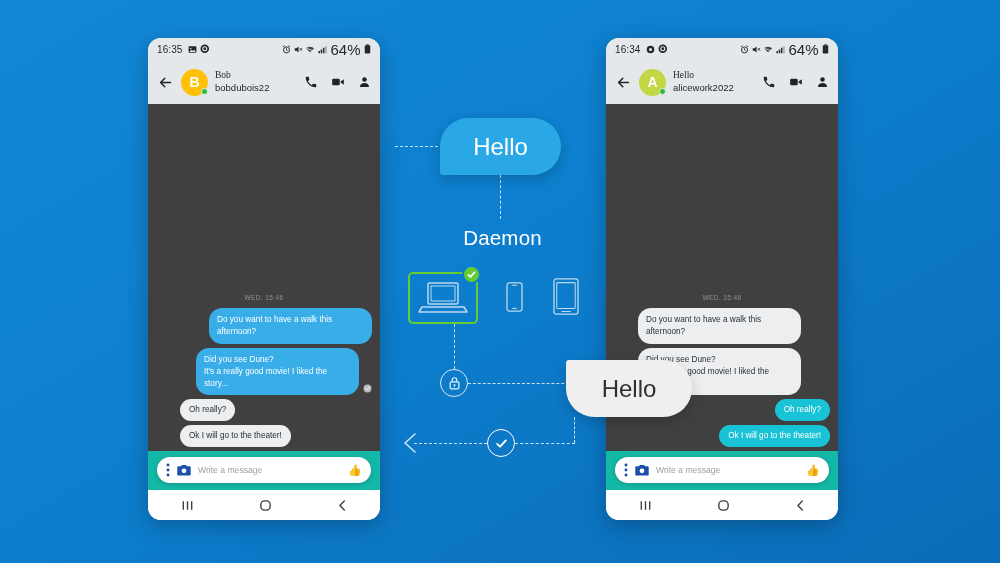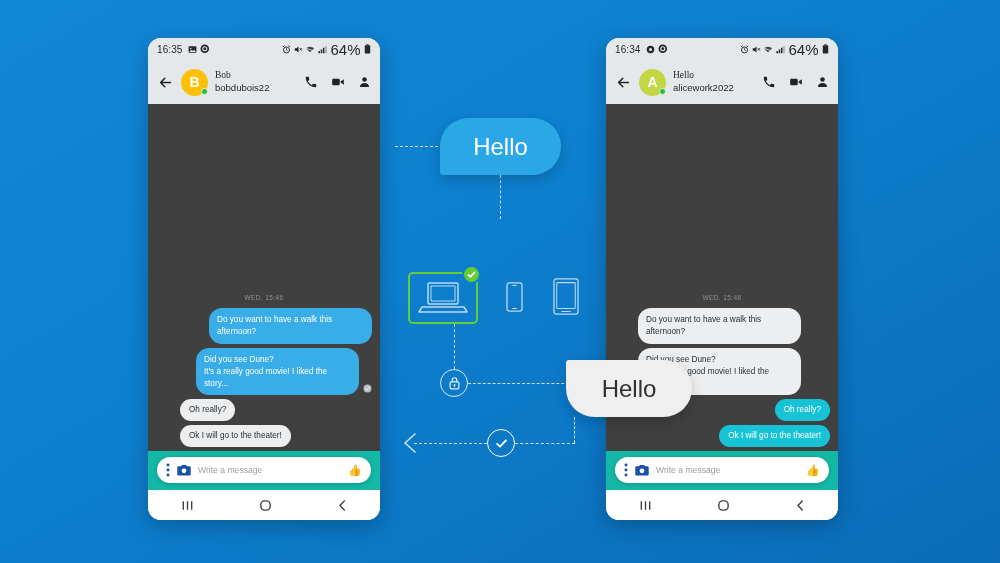--- a/index.html
+++ b/index.html
@@ -433,20 +433,21 @@
   <div class="dash-v" style="left:74px; top:324px; height:45px;"></div>
   <div class="dash-h" style="left:88px; top:383px; width:106px;"></div>
   <div class="dash-v" style="left:194px; top:417px; height:26px;"></div>
   <div class="dash-h" style="left:135px; top:443px; width:60px;"></div>
   <div class="dash-h" style="left:34px; top:443px; width:73px;"></div>
 
   <div class="hello-blue">
     <span>Hello</span>
   </div>
 
+  <div class="daemon-label">Daemon</div>
 
   <div class="laptop-box"></div>
   <svg style="position:absolute; left:38px; top:280px;" width="50" height="36" viewBox="0 0 50 36" fill="none" stroke="#bcd9ef" stroke-width="1.5" stroke-linejoin="round">
     <rect x="10" y="3" width="30" height="21" rx="1.5"></rect>
     <path d="M13 6h24v15H13z" stroke-width="1"></path>
     <path d="M4 27h42l3 5H1z"></path>
   </svg>
   <div class="green-check">
     <svg width="11" height="11" viewBox="0 0 14 14" fill="none" stroke="#fff" stroke-width="2.1" stroke-linecap="round" stroke-linejoin="round">
         <path d="M3 7.4 5.8 10 11 4.2"></path>

